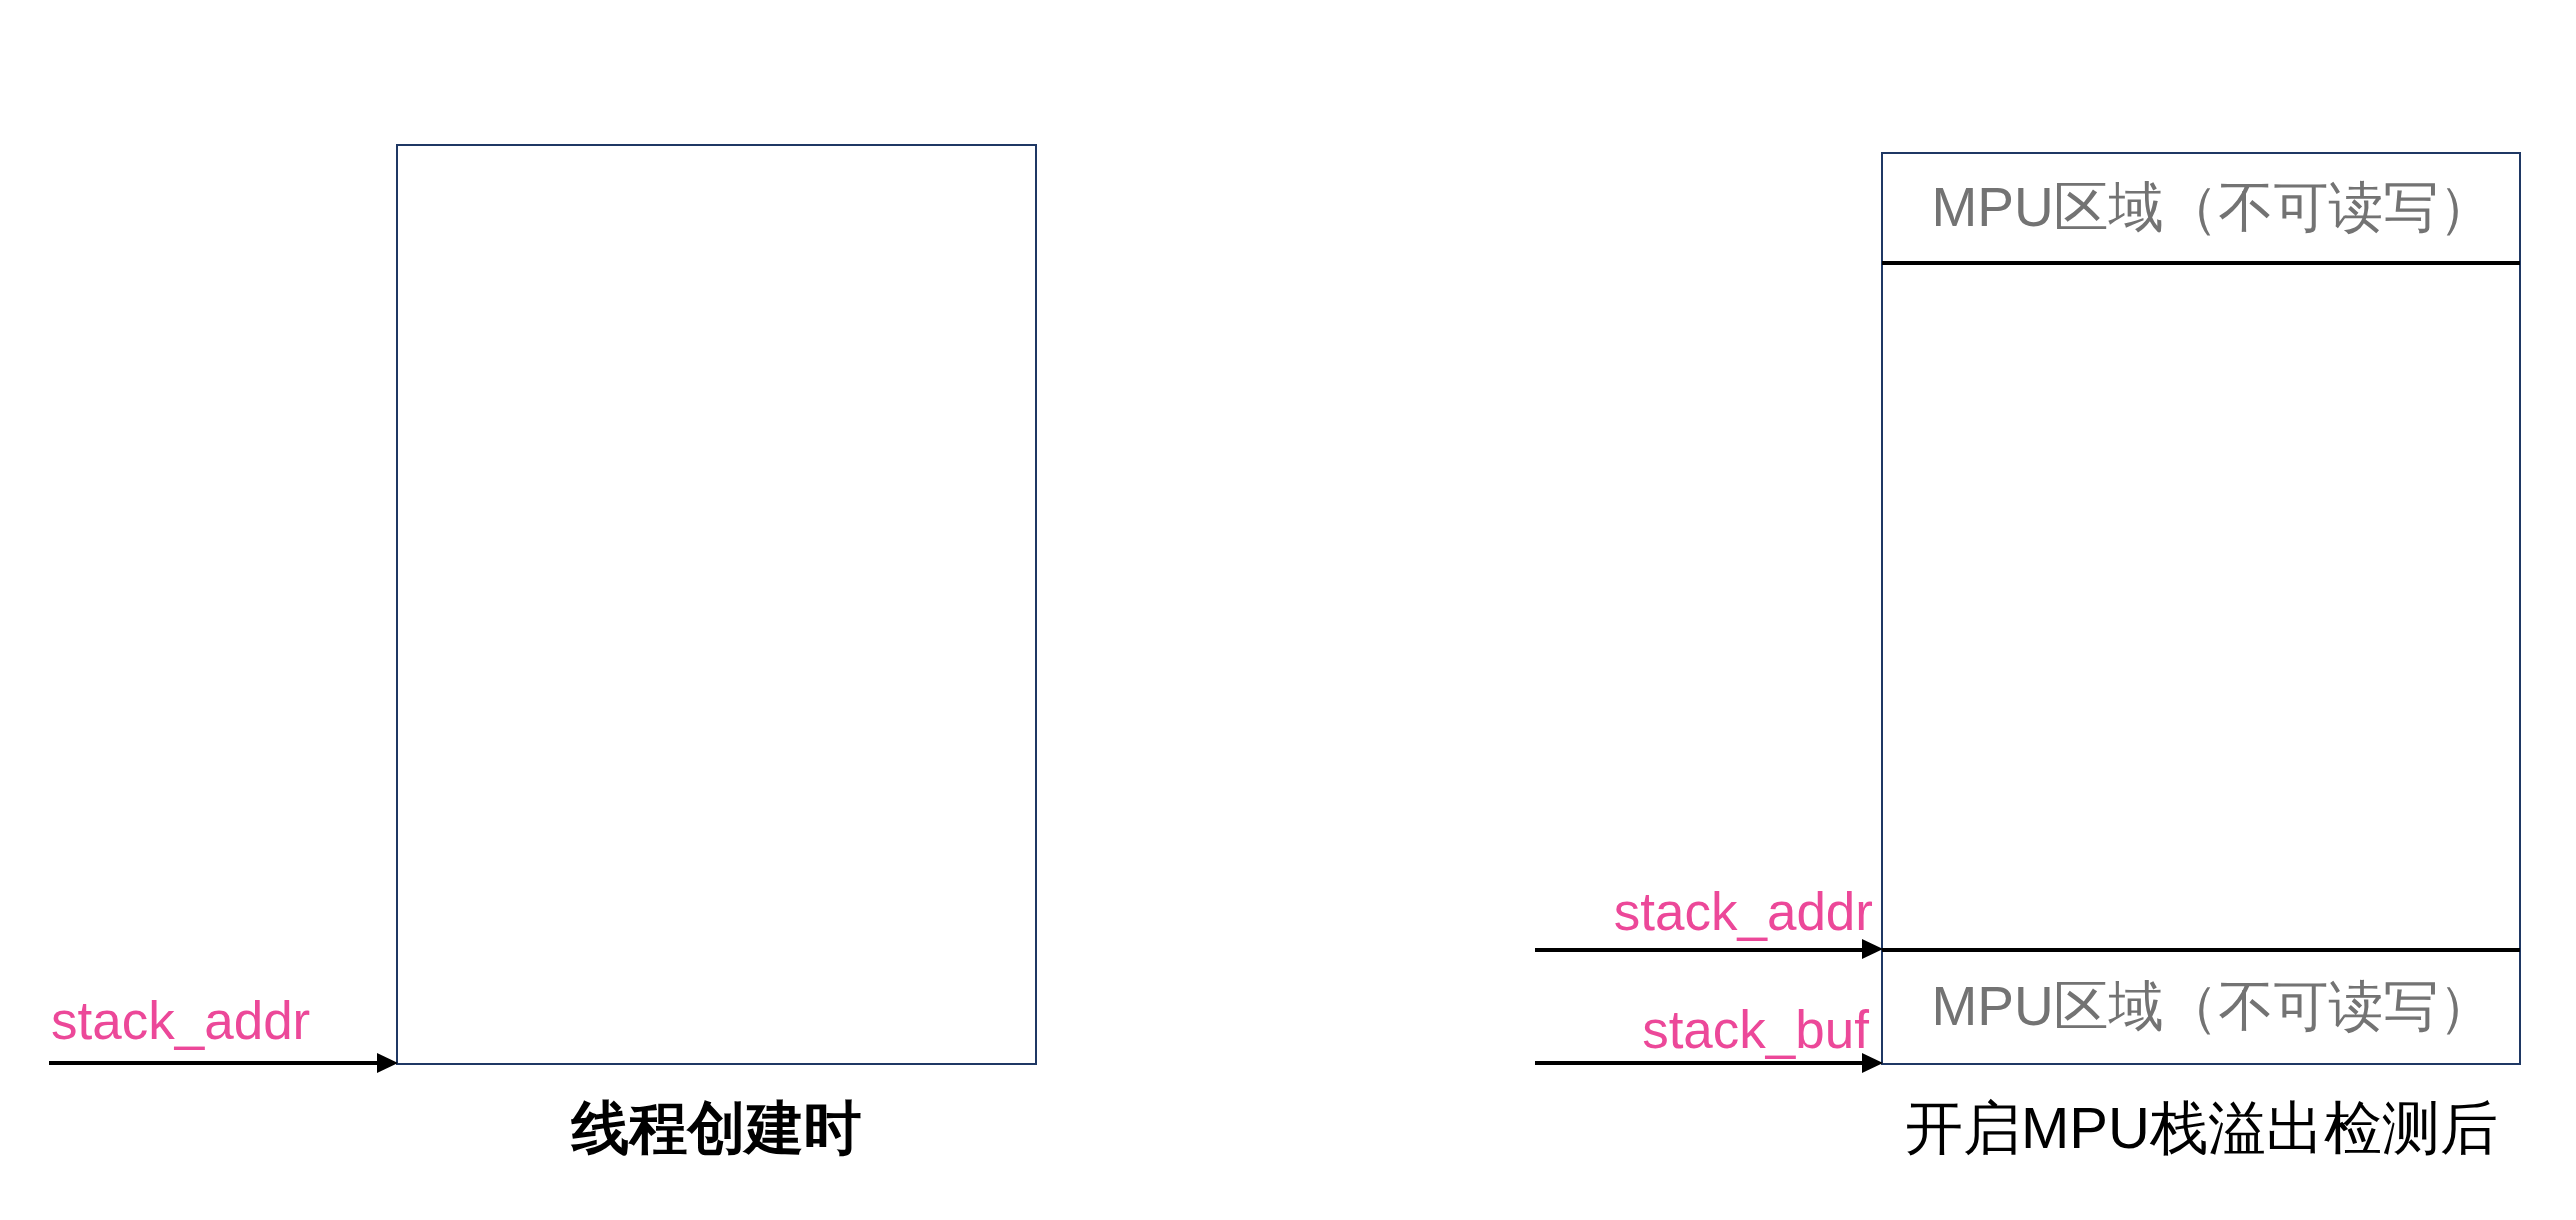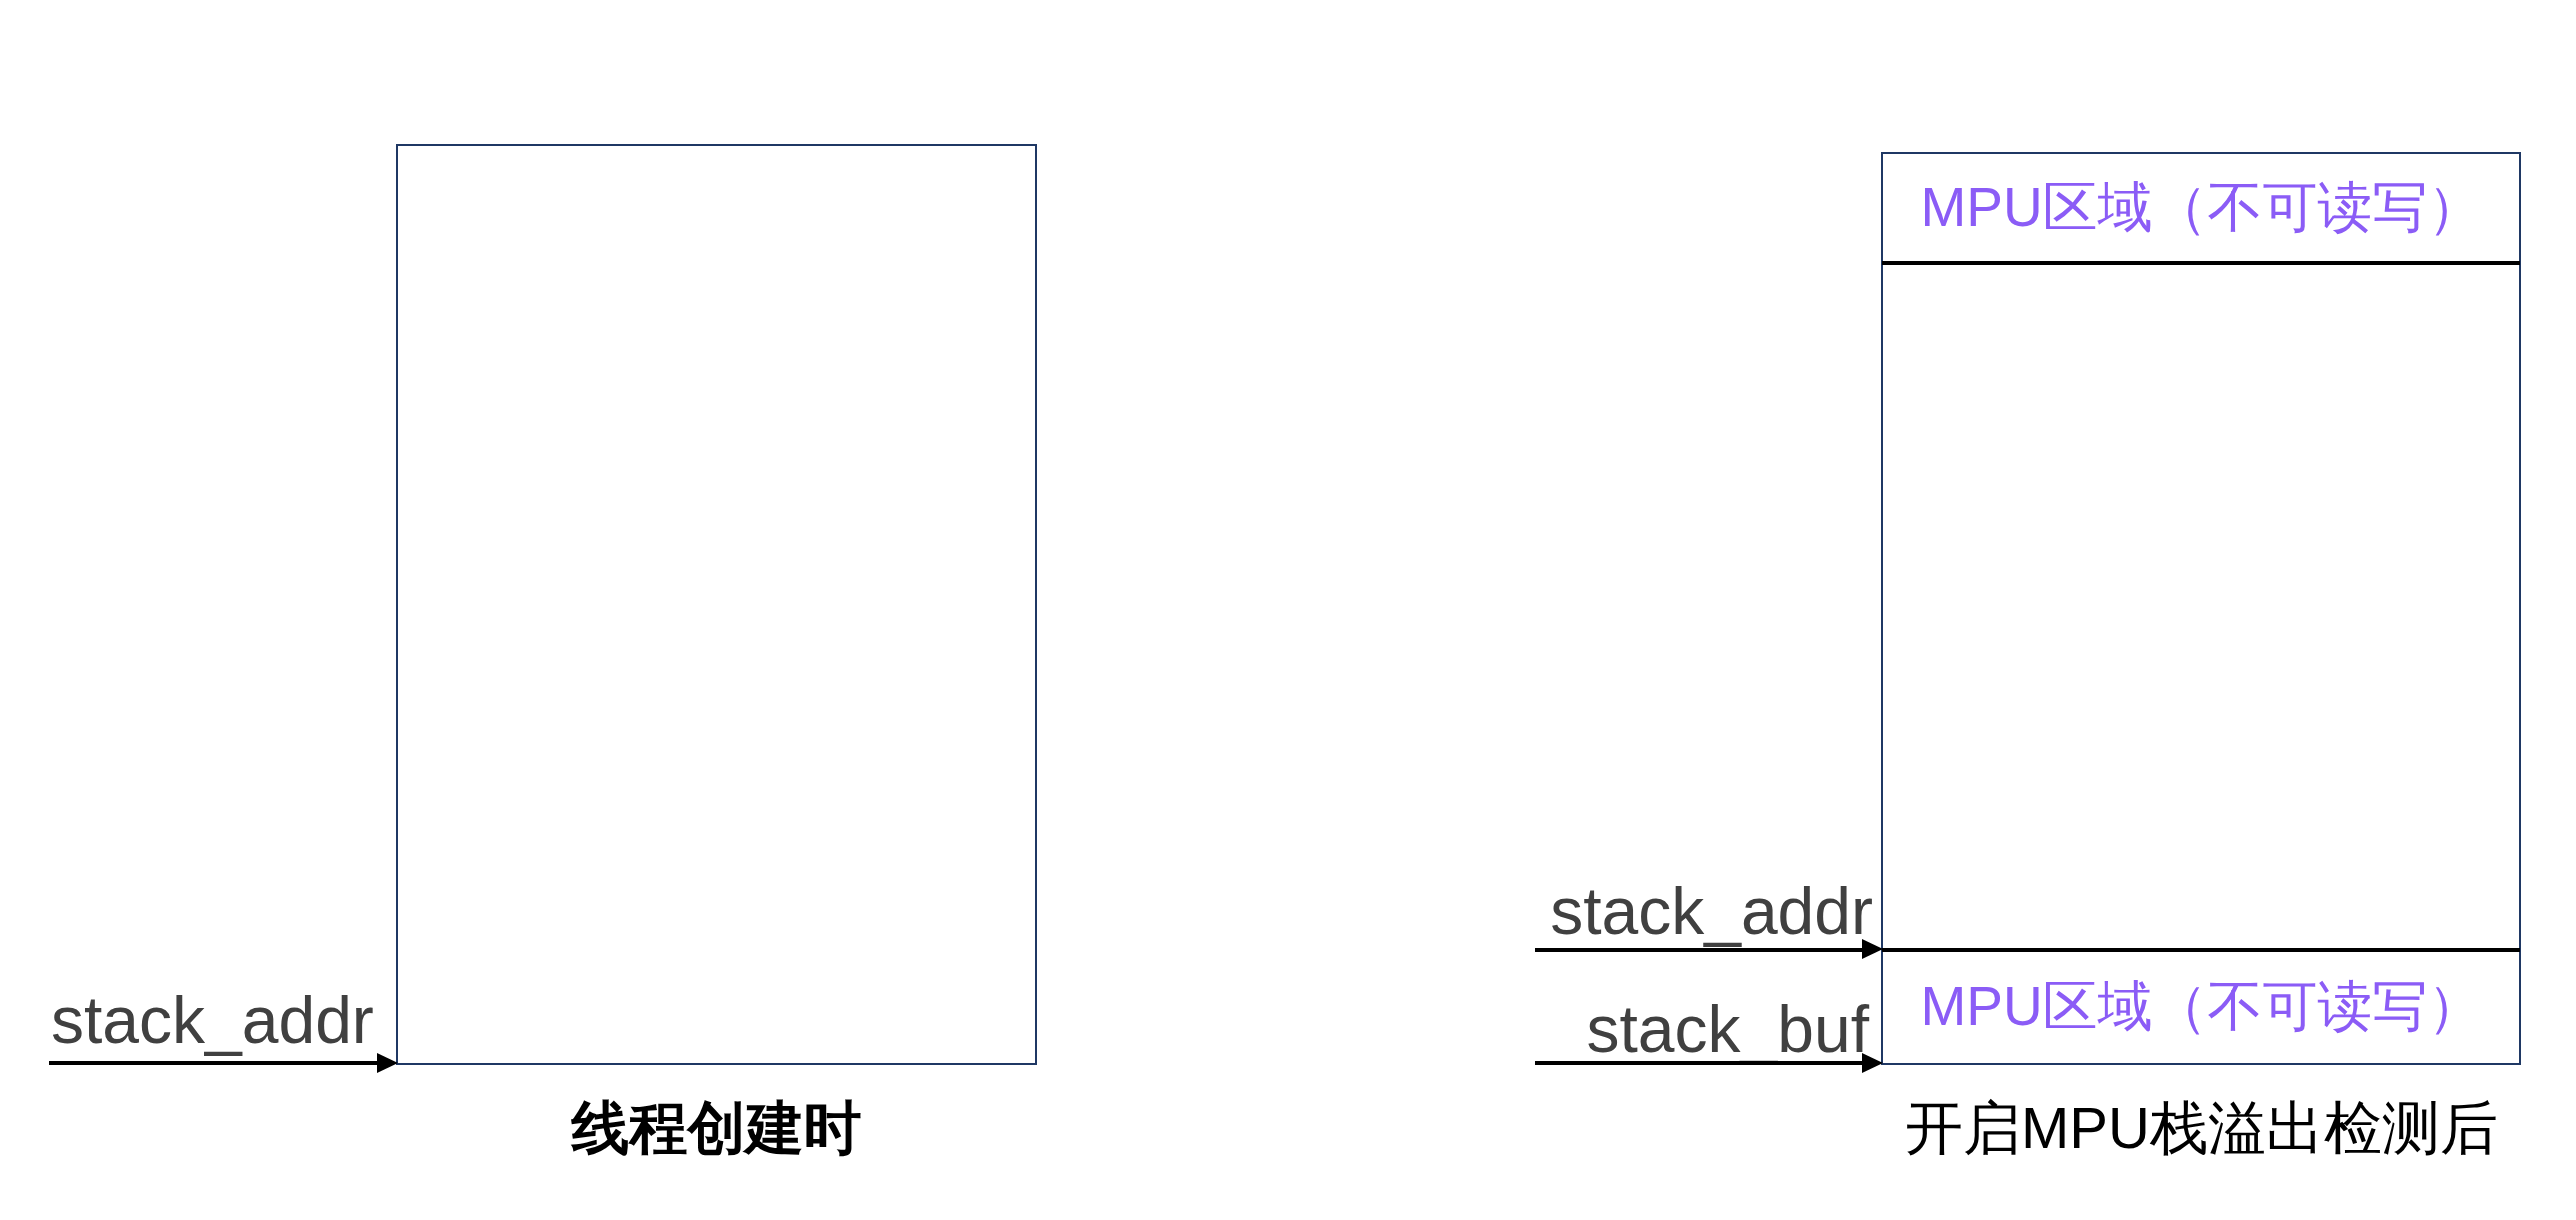--- a/index.html
+++ b/index.html
@@ -34,25 +34,26 @@
     left: 1881px;
     top: 152px;
     width: 640px;
     height: 913px;
   }
   .region-label {
     position: absolute;
     font-size: 55px;
     line-height: 55px;
     text-align: center;
-    color: #8b5cf6;
+    color: #737373;
     display: flex;
     align-items: center;
     justify-content: center;
     white-space: nowrap;
+    padding-left: 11px;
   }
   .top-region-label {
     left: 1884px;
     top: 154px;
     width: 635px;
     height: 107px;
   }
   .bottom-region-label {
     left: 1884px;
     top: 951px;
@@ -69,23 +70,23 @@
     top: 261px;
     width: 638px;
   }
   .middle-divider {
     left: 1882px;
     top: 948px;
     width: 638px;
   }
   .pointer-label {
     position: absolute;
-    font-size: 66px;
+    font-size: 53px;
     line-height: 63px;
-    color: #404040;
+    color: #ec4899;
     white-space: nowrap;
   }
   .left-stack-addr-label {
     left: 51px;
     top: 989px;
     width: 317px;
     text-align: left;
   }
   .right-stack-addr-label {
     left: 1534px;

